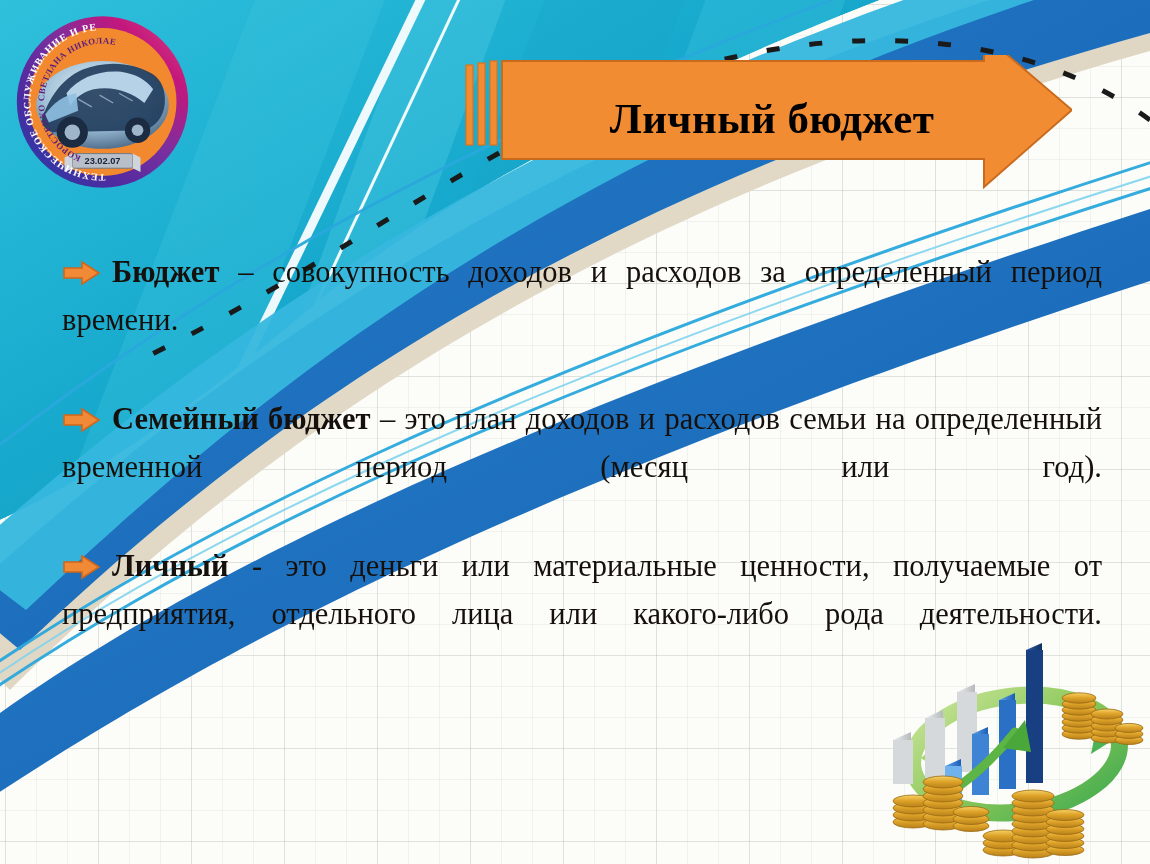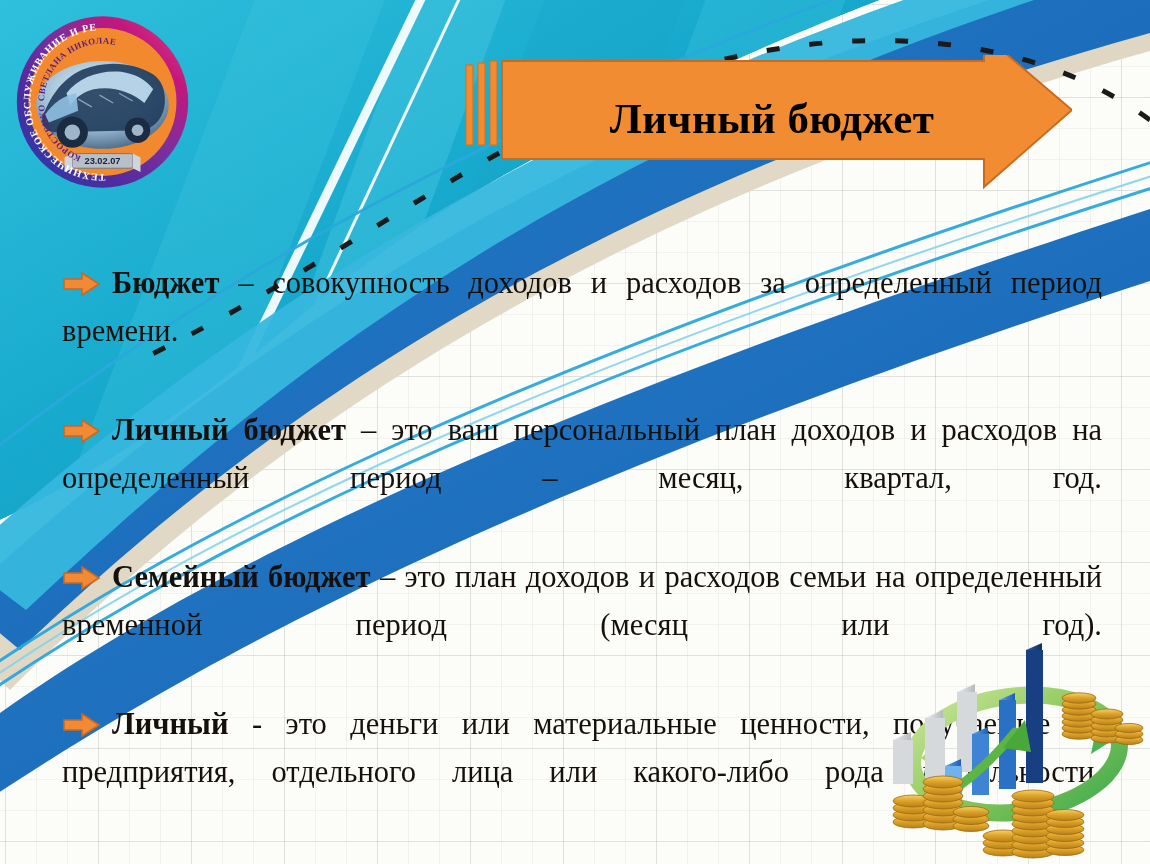--- a/index.html
+++ b/index.html
@@ -39,21 +39,21 @@
   .title-text{
     position:absolute;left:75px;top:32px;width:470px;height:62px;
     display:flex;align-items:center;justify-content:center;
     font-family:"Liberation Serif","DejaVu Serif",serif;
     font-weight:bold;font-size:43px;color:#000;
     letter-spacing:.4px;white-space:nowrap;
     z-index:3;
   }
   
   .content{
-    position:absolute;left:62px;top:259px;width:1040px;
+    position:absolute;left:62px;top:248px;width:1040px;
     font-size:30.5px;line-height:48px;color:#15100c;
     font-family:"Liberation Serif","DejaVu Serif",serif;
   }
   .para{
     position:relative;
     margin:0 0 2px 0;
     text-align:justify;
     text-justify:inter-word;
   }
   .para.sp1{margin-bottom:3px;}
@@ -208,27 +208,20 @@
   <div class="content">
 
     <p class="para sp1">
       <span class="bullet">
         <svg viewBox="0 0 40 26" width="40" height="26">
           <path d="M2,8 L20,8 L20,2 L37,13 L20,24 L20,18 L2,18 Z" fill="#f08a36" stroke="#d1661b" stroke-width="1.6" stroke-linejoin="miter"></path>
         </svg>
       </span><span class="term">Бюджет</span><span> – </span><span>совокупность доходов и расходов за определенный период времени.</span>
     </p>
 
-    <p class="para sp1">
-      <span class="bullet">
-        <svg viewBox="0 0 40 26" width="40" height="26">
-          <path d="M2,8 L20,8 L20,2 L37,13 L20,24 L20,18 L2,18 Z" fill="#f08a36" stroke="#d1661b" stroke-width="1.6" stroke-linejoin="miter"></path>
-        </svg>
-      </span><span class="term">Личный бюджет</span><span> – </span><span>это ваш персональный план доходов и расходов на определенный период – месяц, квартал, год.</span>
-    </p>
 
     <p class="para sp1">
       <span class="bullet">
         <svg viewBox="0 0 40 26" width="40" height="26">
           <path d="M2,8 L20,8 L20,2 L37,13 L20,24 L20,18 L2,18 Z" fill="#f08a36" stroke="#d1661b" stroke-width="1.6" stroke-linejoin="miter"></path>
         </svg>
       </span><span class="term">Семейный бюджет</span><span> – </span><span>это план доходов и расходов семьи на определенный временной период (месяц или год).</span>
     </p>
 
     <p class="para">

